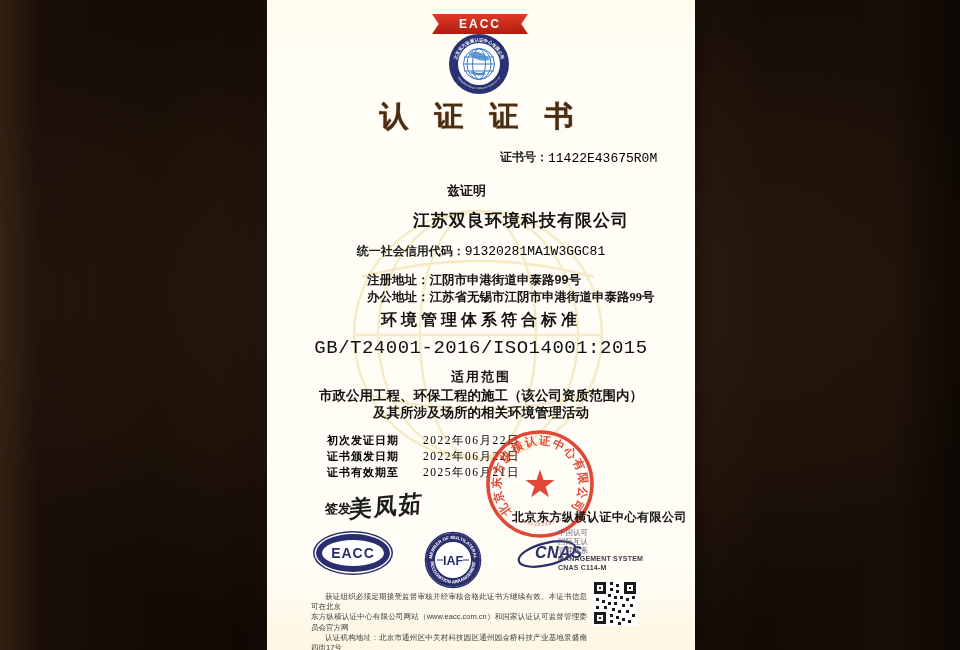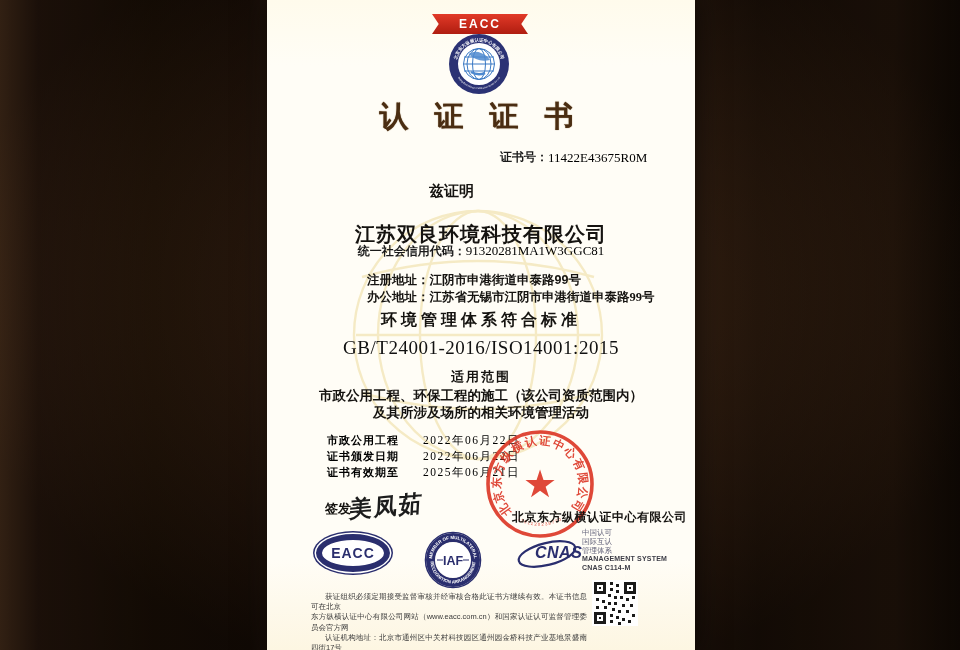--- a/index.html
+++ b/index.html
@@ -8,40 +8,40 @@
     background:
       radial-gradient(ellipse at 50% 45%, rgba(130,85,50,.22), rgba(0,0,0,.45) 78%),
       linear-gradient(90deg,#5a3a22 0%,#301c10 4%,#211307 16%,#1d1008 26%,#2a190e 27.8%,
                       #2a190e 72%,#211309 79%,#2c1a0d 93%,#170d05 100%);}
   .abs{position:absolute;}
   .paper{left:267px;top:0;width:428px;height:650px;
     background:linear-gradient(180deg,#fffbec 0%,#fffdf6 10%,#fffdf6 86%,#fdf6e2 100%);
     box-shadow:0 0 26px rgba(0,0,0,.6);}
   .center{left:267px;width:428px;text-align:center;}
   .cn-bold{font-weight:bold;color:#151310;}
-  .serif{font-family:Liberation Serif, serif;}
+  .serif{font-family:Liberation Mono, monospace;}
   .title{font-size:29px;font-weight:bold;letter-spacing:9px;color:#4a2d12;
          text-shadow:0 0 1px #6b4a22;}
   .ribbon{left:432px;top:14px;width:96px;height:20px;background:linear-gradient(180deg,#e23a28,#b01d10);
     clip-path:polygon(0 0,100% 0,93% 50%,100% 100%,0 100%,7% 50%);
     color:#fff;font-weight:bold;font-size:12px;letter-spacing:2px;text-align:center;line-height:20px;z-index:3;}
   .certno{left:500px;top:149px;font-size:12px;}
   .label-b{font-weight:bold;color:#1a1a1a;}
   .row{display:flex;align-items:flex-end;}
   .dateRow{left:327px;font-size:11px;}
   .dateRow .dl{font-weight:bold;width:82px;letter-spacing:1px;}
   .dateRow .dv{font-family:"Liberation Serif","DejaVu Serif",serif;font-size:11.5px;letter-spacing:1.5px;margin-left:14px;}
   .fineLine{font-size:7.5px;line-height:10.2px;color:#3a3a3a;width:276px;text-align:justify;}
   .indent{ text-indent:14px;}
   .sig{font-family:"DejaVu Serif","Liberation Serif",serif;font-weight:bold;font-size:23px;color:#1c1c1c;
        transform:rotate(-5deg) skewX(-8deg);letter-spacing:2px;}
   .ovalEACC{left:316px;top:534px;width:62px;height:26px;background:#fff;border:6px solid #2a2e6e;border-radius:50%;
     box-shadow:0 0 0 1.5px #fff,0 0 0 3px #2a2e6e;text-align:center;line-height:26px;
     font-weight:bold;font-size:14px;color:#2a2e6e;letter-spacing:1px;}
-  .cnasTxt{left:582px;top:529px;font-size:7.5px;line-height:8.8px;color:#63637a;}
+  .cnasTxt{left:558px;top:529px;font-size:7.5px;line-height:8.8px;color:#63637a;}
   .cnasTxt .en{color:#3c3c46;font-weight:bold;font-size:7px;letter-spacing:.2px;}
   .qr{left:592px;top:580px;}
 </style>
 </head>
 <body>
 
 <div class="stage">
   <div class="abs paper"></div>
 
   <svg class="abs" style="left:348px;top:205px;" width="260" height="260" viewBox="0 0 260 260" opacity="0.5">
@@ -75,23 +75,23 @@
   </svg>
   <div class="abs ribbon">EACC</div>
 
   <div class="abs center title" style="top:97px;">认 证 证 书</div>
 
   <div class="abs certno row">
     <span class="label-b">证书号：</span>
     <span class="serif" style="font-size:13px;">11422E43675R0M</span>
   </div>
 
-  <div class="abs cn-bold" style="left:429px;top:182px;font-size:15px;">兹证明</div>
-
-  <div class="abs center cn-bold" style="top:221px;font-size:20px;letter-spacing:1px;">江苏双良环境科技有限公司</div>
+  <div class="abs cn-bold" style="left:447px;top:182px;font-size:13px;">兹证明</div>
+
+  <div class="abs center cn-bold" style="top:209px;font-size:17px;letter-spacing:1px;padding-left:40px;">江苏双良环境科技有限公司</div>
 
   <div class="abs center" style="top:243px;font-size:12px;">
     <span class="label-b">统一社会信用代码：</span><span class="serif" style="font-size:13px;">91320281MA1W3GGC81</span>
   </div>
 
   <div class="abs cn-bold" style="left:367px;top:272px;font-size:12.5px;">
     <span>注册地址：</span><span>江阴市申港街道申泰路99号</span>
   </div>
   <div class="abs cn-bold" style="left:367px;top:289px;font-size:12.5px;font-family:Liberation Serif, serif;">
     <span>办公地址：</span><span>江苏省无锡市江阴市申港街道申泰路99号</span>
@@ -99,21 +99,21 @@
 
   <div class="abs center cn-bold" style="top:310px;font-size:16px;letter-spacing:4px;">环境管理体系符合标准</div>
 
   <div class="abs center serif" style="top:337px;font-size:19px;color:#111;letter-spacing:.5px;">GB/T24001-2016/ISO14001:2015</div>
 
   <div class="abs center cn-bold" style="top:368px;font-size:13px;letter-spacing:2px;">适用范围</div>
   <div class="abs center cn-bold" style="top:387px;font-size:13.5px;">市政公用工程、环保工程的施工（该公司资质范围内）</div>
   <div class="abs center cn-bold" style="top:404px;font-size:13.5px;">及其所涉及场所的相关环境管理活动</div>
 
   <div class="abs dateRow row" style="top:433px;">
-    <span class="dl">市政公用工程</span>
+    <span class="dl">初次发证日期</span>
     <span class="dv">2022年06月22日</span>
   </div>
   <div class="abs dateRow row" style="top:449px;">
     <span class="dl">证书颁发日期</span>
     <span class="dv">2022年06月22日</span>
   </div>
   <div class="abs dateRow row" style="top:465px;">
     <span class="dl">证书有效期至</span>
     <span class="dv">2025年06月21日</span>
   </div>

